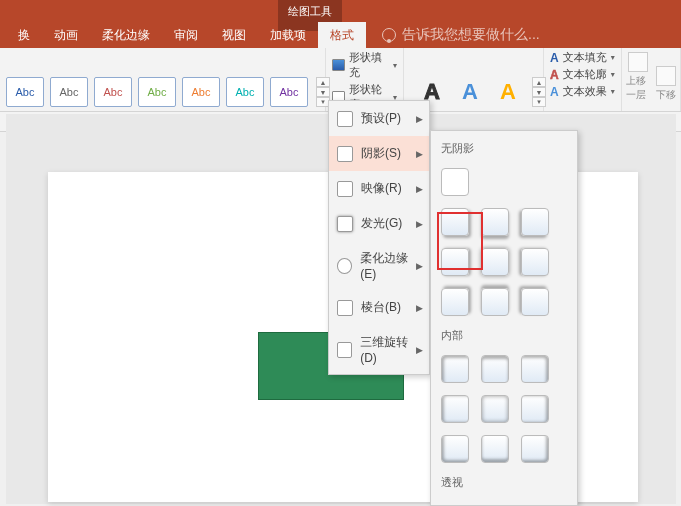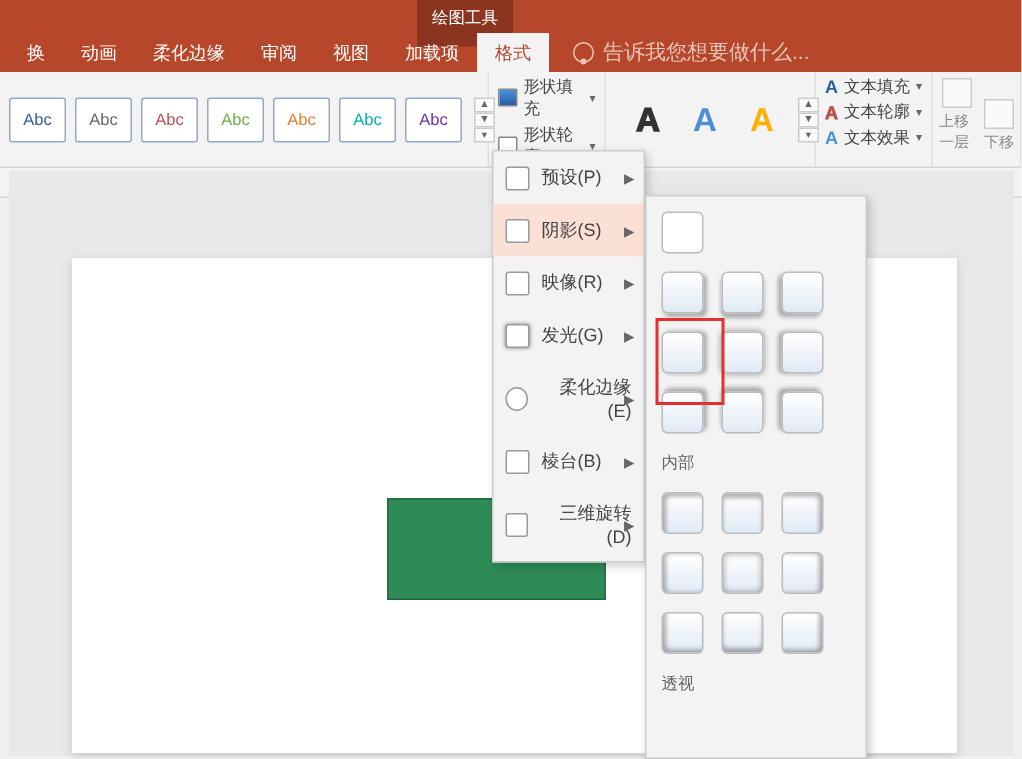--- a/index.html
+++ b/index.html
@@ -11,21 +11,21 @@
 
 .ribbon-tabs { background: #b7472a; height: 26px; display: flex; align-items: center; padding: 0 6px; color: #fff; font-size: 12px; }
 .ribbon-tabs > div { padding: 5px 12px; cursor: pointer; }
 .ribbon-tabs .active { background: #f3f3f3; color: #b7472a; }
 .tell-me { display: flex; align-items: center; color: #e8c4ba; font-size: 14px; margin-left: 4px; }
 .bulb { width: 14px; height: 14px; border: 1px solid #e8c4ba; border-radius: 50%; margin-right: 6px; position: relative; }
 .bulb::after { content: ""; position: absolute; width: 4px; height: 4px; background: #e8c4ba; border-radius: 50%; bottom: -2px; left: 4px; }
 
 .ribbon { background: #f3f3f3; height: 64px; border-bottom: 1px solid #d4d4d4; display: flex; }
 .group { border-right: 1px solid #e0e0e0; display: flex; flex-direction: column; }
-.group-body { flex: 1; display: flex; align-items: center; padding: 4px 6px; }
+.group-body { flex: 1; display: flex; align-items: flex-end; padding: 4px 6px; }
 
 .style-gallery { display: flex; gap: 6px; align-items: center; }
 .style-item { width: 38px; height: 30px; border: 1px solid #8faad0; border-radius: 2px; display: flex; align-items: center; justify-content: center; font-size: 11px; background: #fff; }
 .style-item.blue { color: #2a5caa; }
 .style-item.red { color: #c0504d; }
 .style-item.green { color: #70ad47; }
 .style-item.purple { color: #7030a0; }
 .style-item.teal { color: #00b0b0; }
 .style-item.orange { color: #ed7d31; }
 .style-item.gray { color: #666; }
@@ -58,21 +58,21 @@
 .arr-icon { width: 20px; height: 20px; border: 1px solid #ccc; background: #fafafa; }
 
 .ribbon-groups-label { background: #f3f3f3; display: flex; font-size: 11px; color: #666; border-bottom: 1px solid #d4d4d4; }
 .ribbon-groups-label > div { text-align: center; padding: 2px 0; }
 
 .canvas { position: absolute; left: 6px; top: 114px; width: 670px; height: 390px; background: #e8e8e8; }
 .slide { position: absolute; left: 42px; top: 58px; width: 590px; height: 330px; background: #fff; box-shadow: 0 2px 6px rgba(0,0,0,0.15); }
 .green-rect { position: absolute; left: 258px; top: 332px; width: 146px; height: 68px; background: #2e8b57; border: 1px solid #1e6b3f; }
 
 
-.fx-menu { position: absolute; left: 328px; top: 100px; width: 102px; background: #f3f3f3; border: 1px solid #ccc; box-shadow: 2px 2px 6px rgba(0,0,0,0.2); z-index: 10; text-align: right; }
+.fx-menu { position: absolute; left: 328px; top: 100px; width: 102px; background: #f3f3f3; border: 1px solid #ccc; box-shadow: 2px 2px 6px rgba(0,0,0,0.2); z-index: 10; }
 .fx-menu .item { display: flex; align-items: center; padding: 9px 8px; font-size: 12px; color: #444; gap: 8px; position: relative; }
 .fx-menu .item.active { background: #fbe0d6; }
 .fx-icon { width: 16px; height: 16px; border: 1px solid #999; background: #fff; border-radius: 2px; }
 .fx-icon.round { border-radius: 50%; }
 .fx-icon.glow { box-shadow: 0 0 3px #888; }
 .arrow-r { position: absolute; right: 6px; font-size: 9px; color: #666; }
 
 
 .shadow-gallery { position: absolute; left: 430px; top: 130px; width: 148px; height: 376px; background: #f3f3f3; border: 1px solid #ccc; box-shadow: 2px 2px 6px rgba(0,0,0,0.2); z-index: 10; padding: 4px 0; overflow: hidden; }
 .sg-header { font-size: 11px; color: #666; padding: 6px 10px; }
@@ -247,20 +247,21 @@
       <span class="arrow-r">▶</span>
     </div>
   <div class="item">
       <span class="fx-icon"></span>
       <span>三维旋转(D)</span>
       <span class="arrow-r">▶</span>
     </div>
 </div>
 
 <div class="shadow-gallery">
+  <div class="sg-header">无阴影</div>
   <div class="sg-row">
       <div class="sg-item noshadow"></div>
     </div>
   <div class="sg-row">
     <div class="sg-item sh1"></div>
     <div class="sg-item sh2"></div>
     <div class="sg-item sh3"></div>
   </div>
   <div class="sg-row">
     <div class="sg-item sh4"></div>

